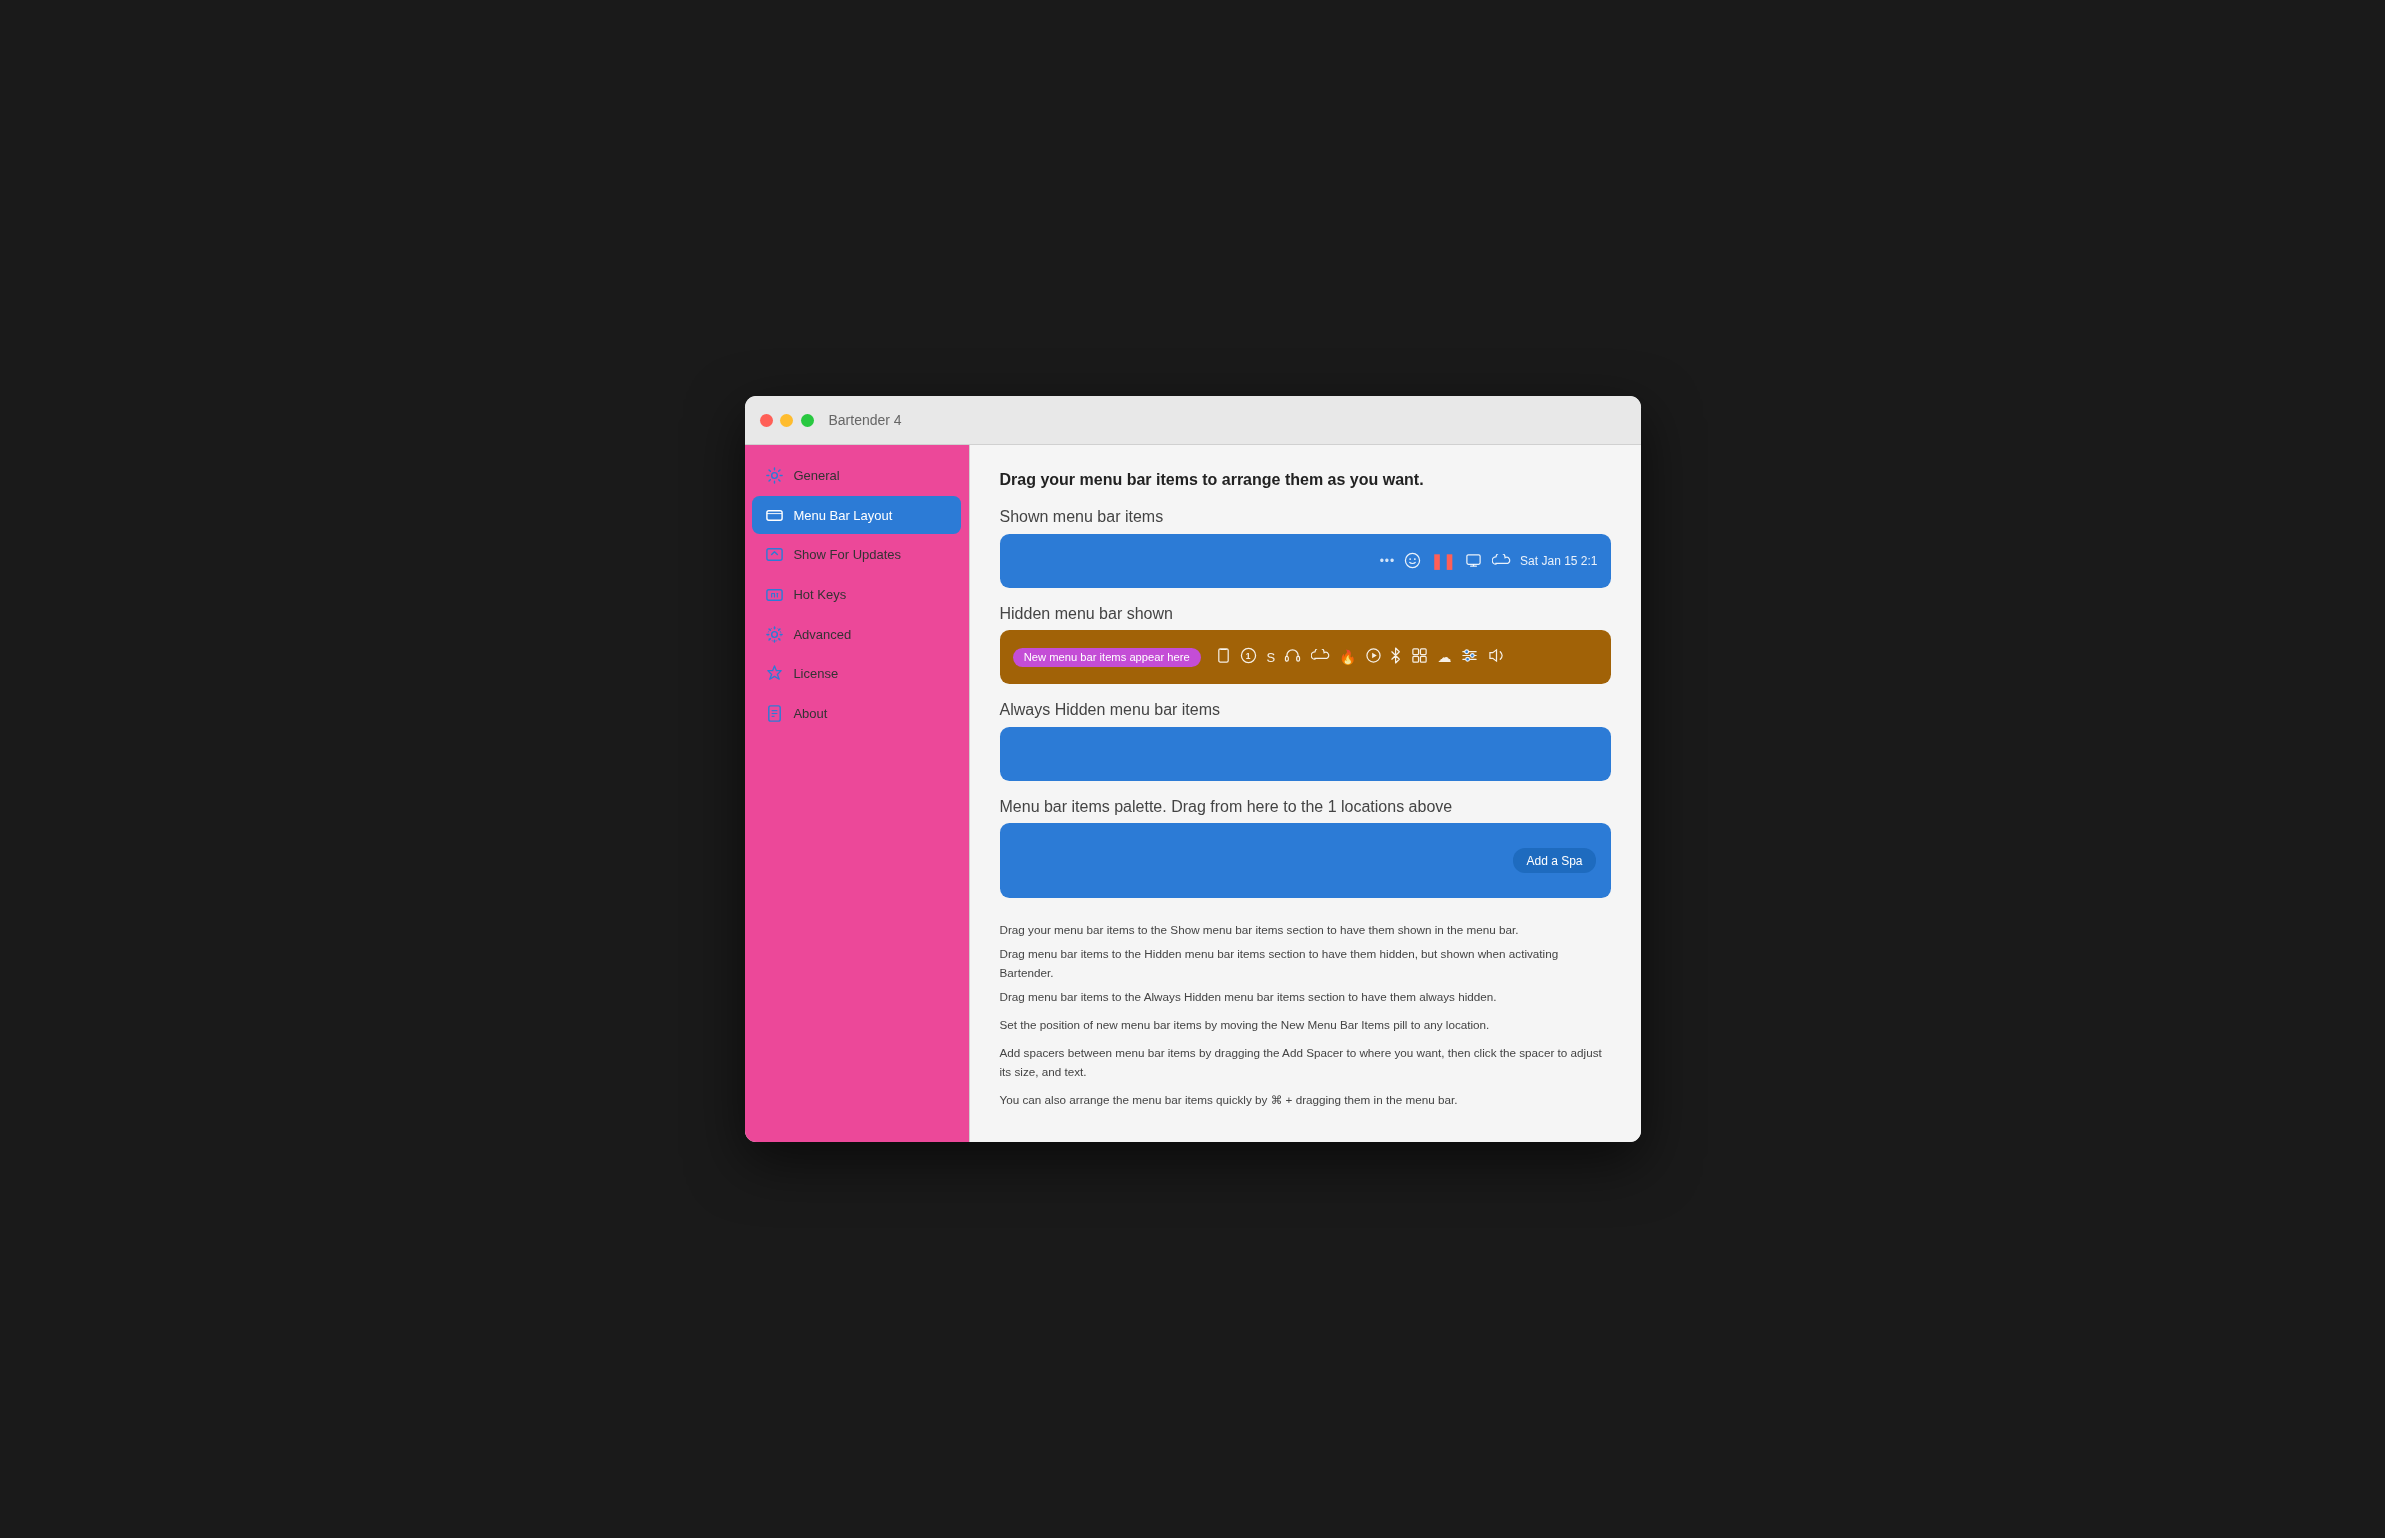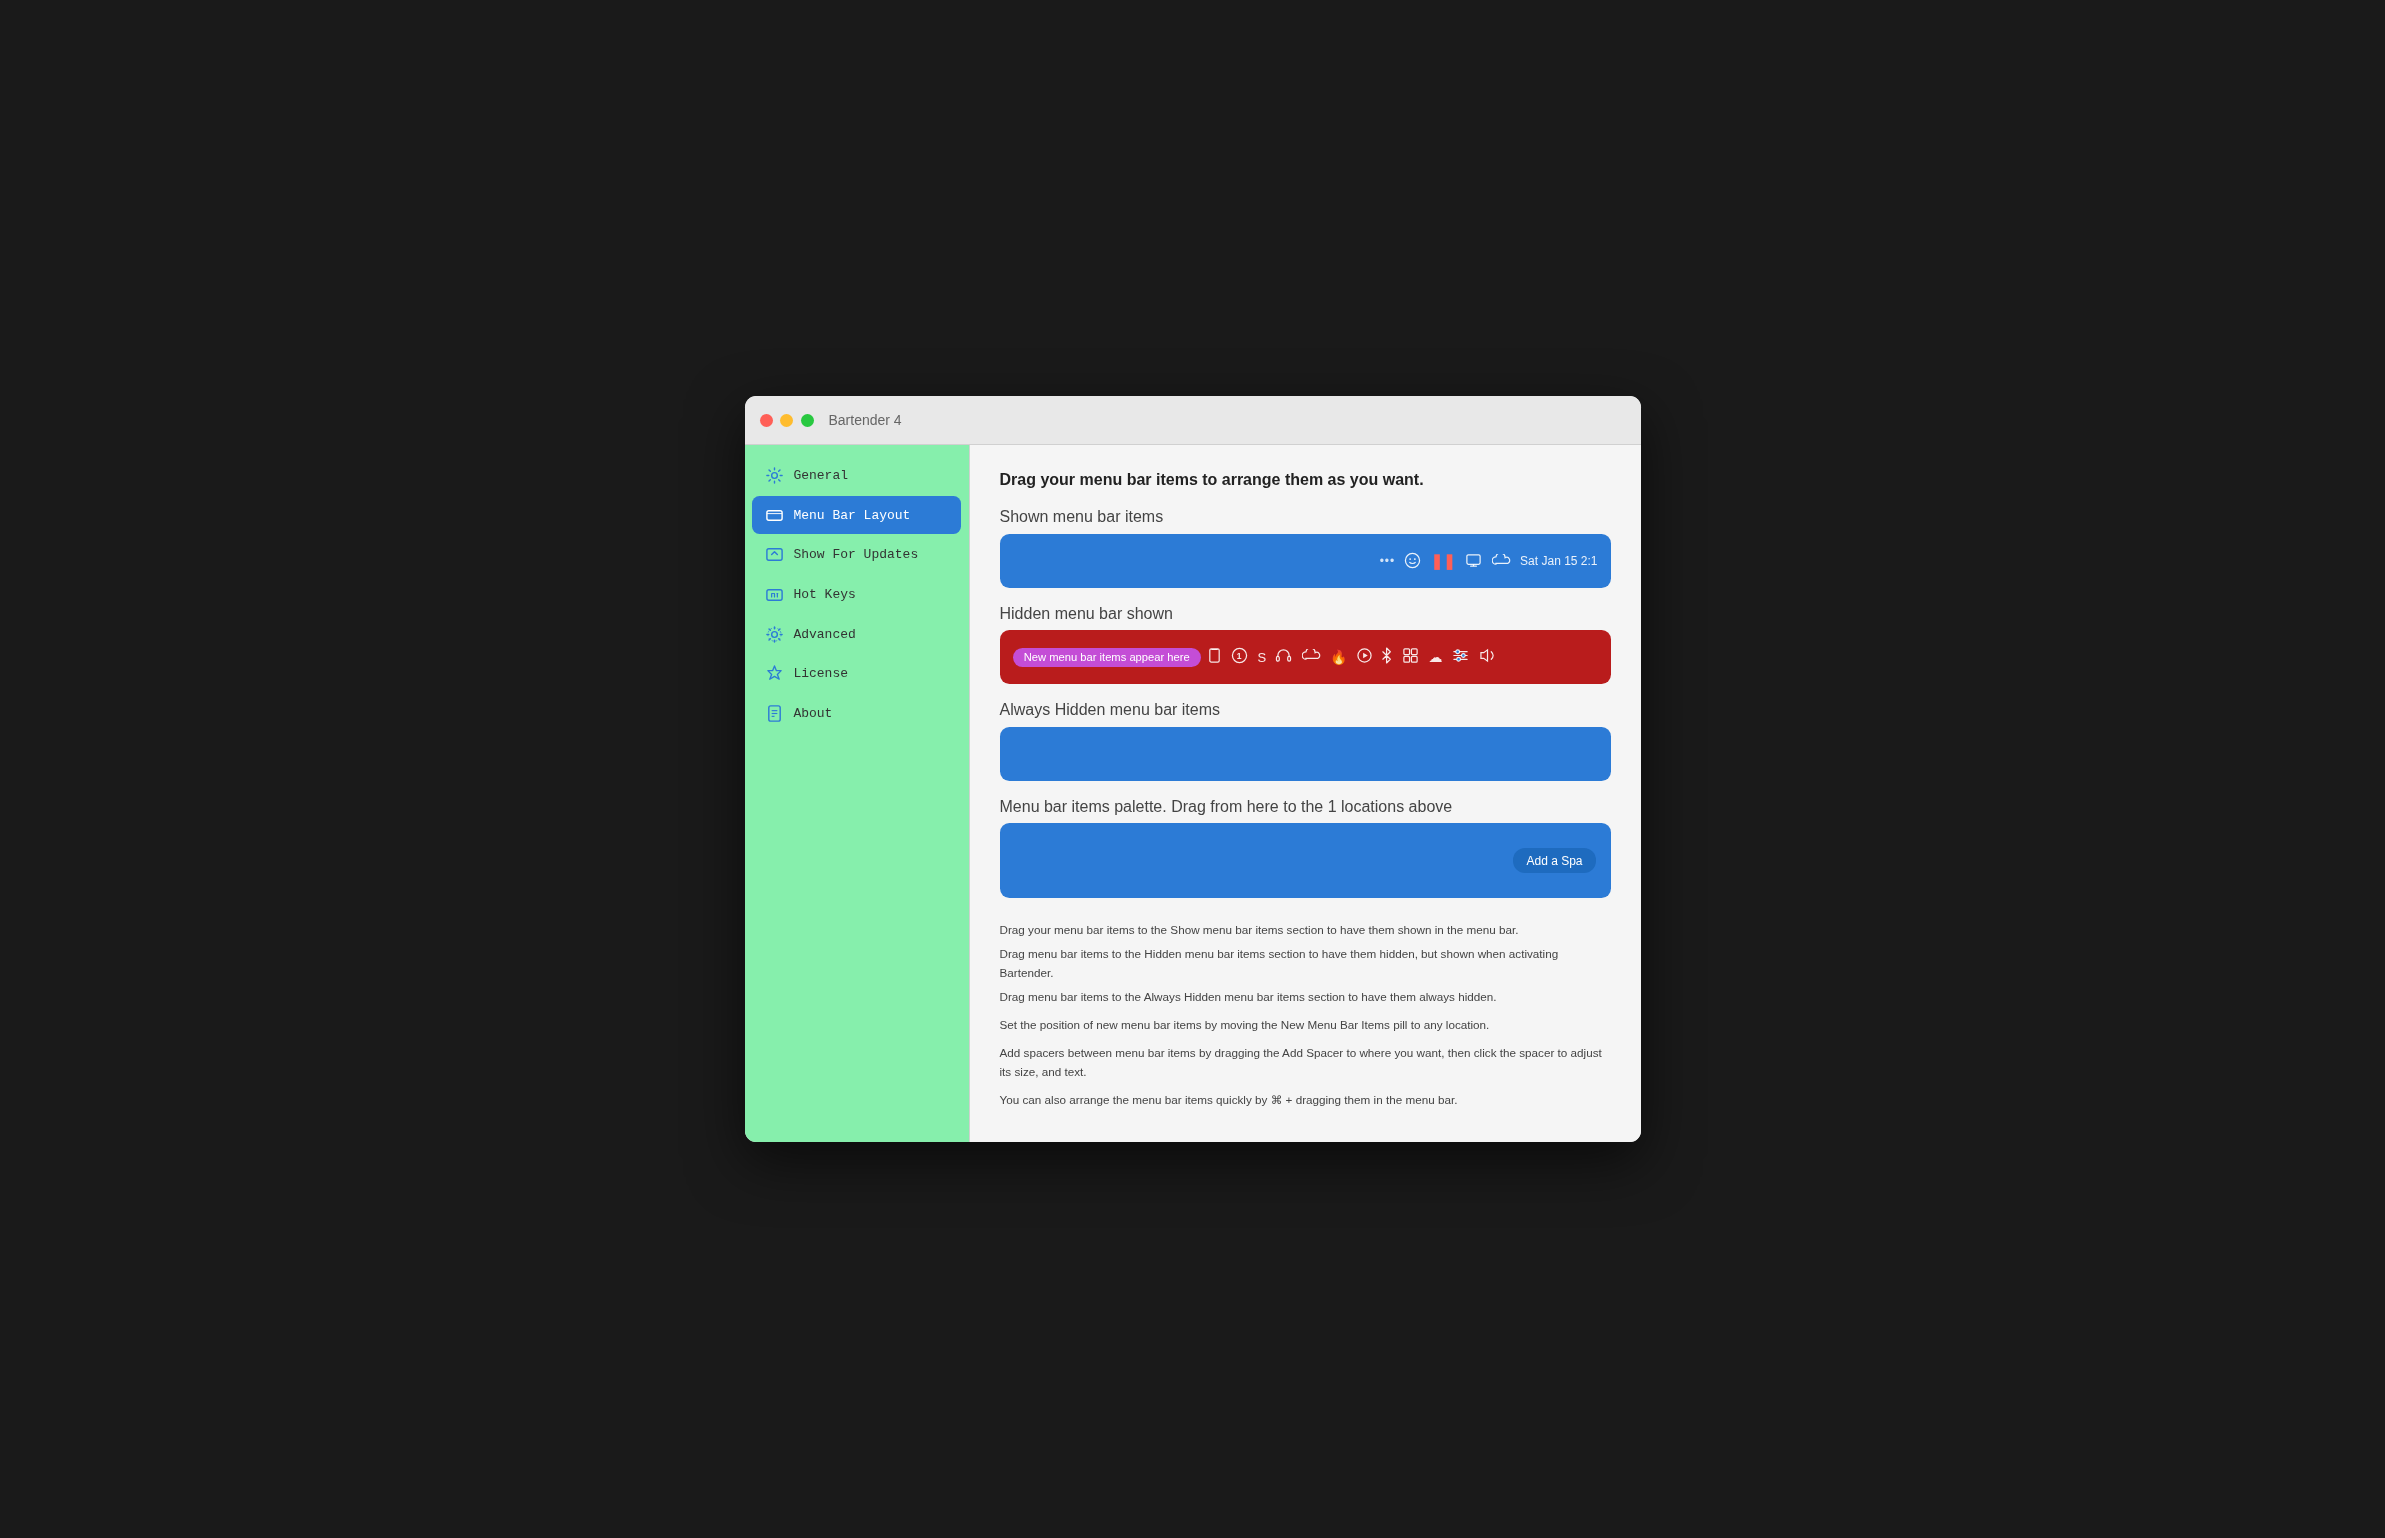--- a/index.html
+++ b/index.html
@@ -54,27 +54,26 @@
       font-weight: 300;
       color: #666;
     }
     .content-area {
       display: flex;
       flex: 1;
       min-height: 0;
     }
     .sidebar {
       width: 225px;
-      background: #86efac;
+      background: #ec4899;
       padding: 11.2px 7.5px;
       border-right: 0.9px solid #d0d0d0;
       display: flex;
       flex-direction: column;
       gap: 1.9px;
-      font-family: Liberation Mono, monospace;
     }
     .sidebar-item {
       display: flex;
       align-items: center;
       gap: 9.4px;
       padding: 9.4px 13px;
       border-radius: 7.5px;
       cursor: pointer;
       font-size: 13px;
       color: #333;
@@ -148,28 +147,28 @@
       color: rgba(255,255,255,0.9);
       font-size: 12px;
       font-weight: 500;
     }
     .pause-icon {
       color: #ff5f57;
       font-size: 15px;
       font-weight: bold;
     }
     .hidden-zone {
-      background: #b91c1c;
+      background: #a16207;
       border-radius: 9.4px;
       height: 54px;
       margin-bottom: 17px;
       display: flex;
       align-items: center;
       padding: 0 13px;
-      gap: 2px;
+      gap: 11px;
     }
     .new-items-pill {
       background: #c44dd6;
       color: #fff;
       font-size: 11.2px;
       padding: 3.7px 11.2px;
       border-radius: 19px;
       white-space: nowrap;
       font-weight: 500;
     }

